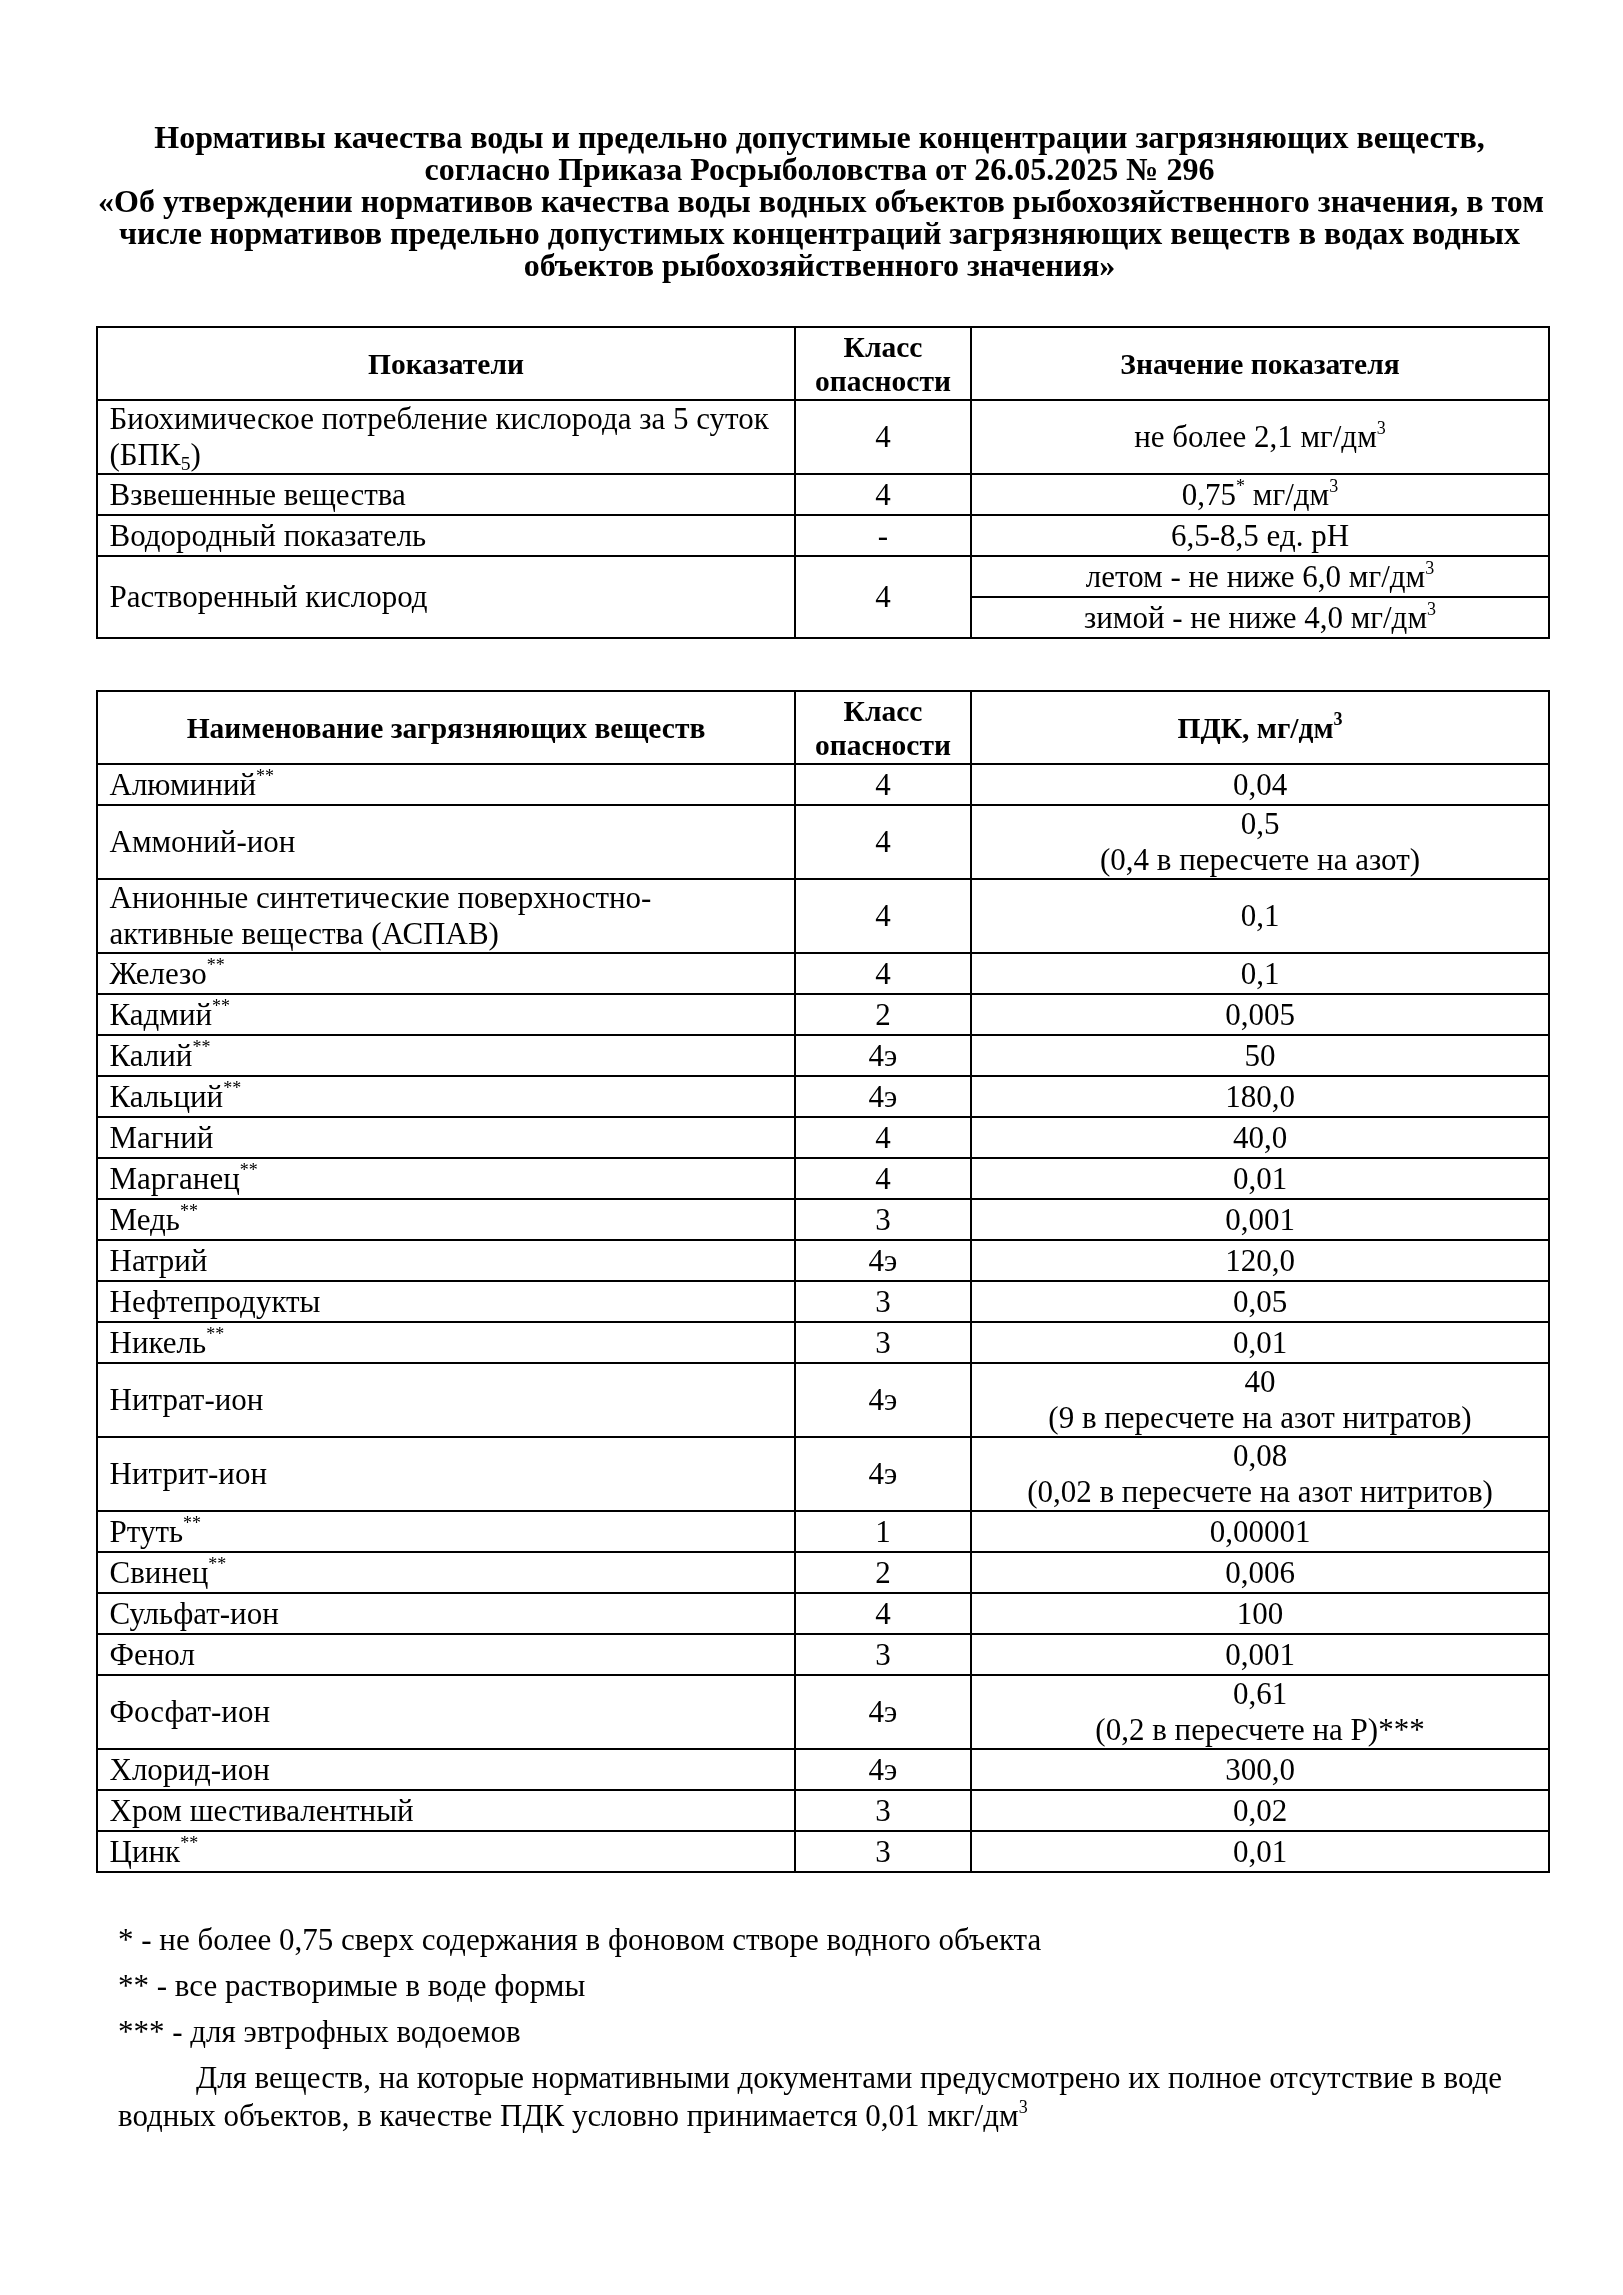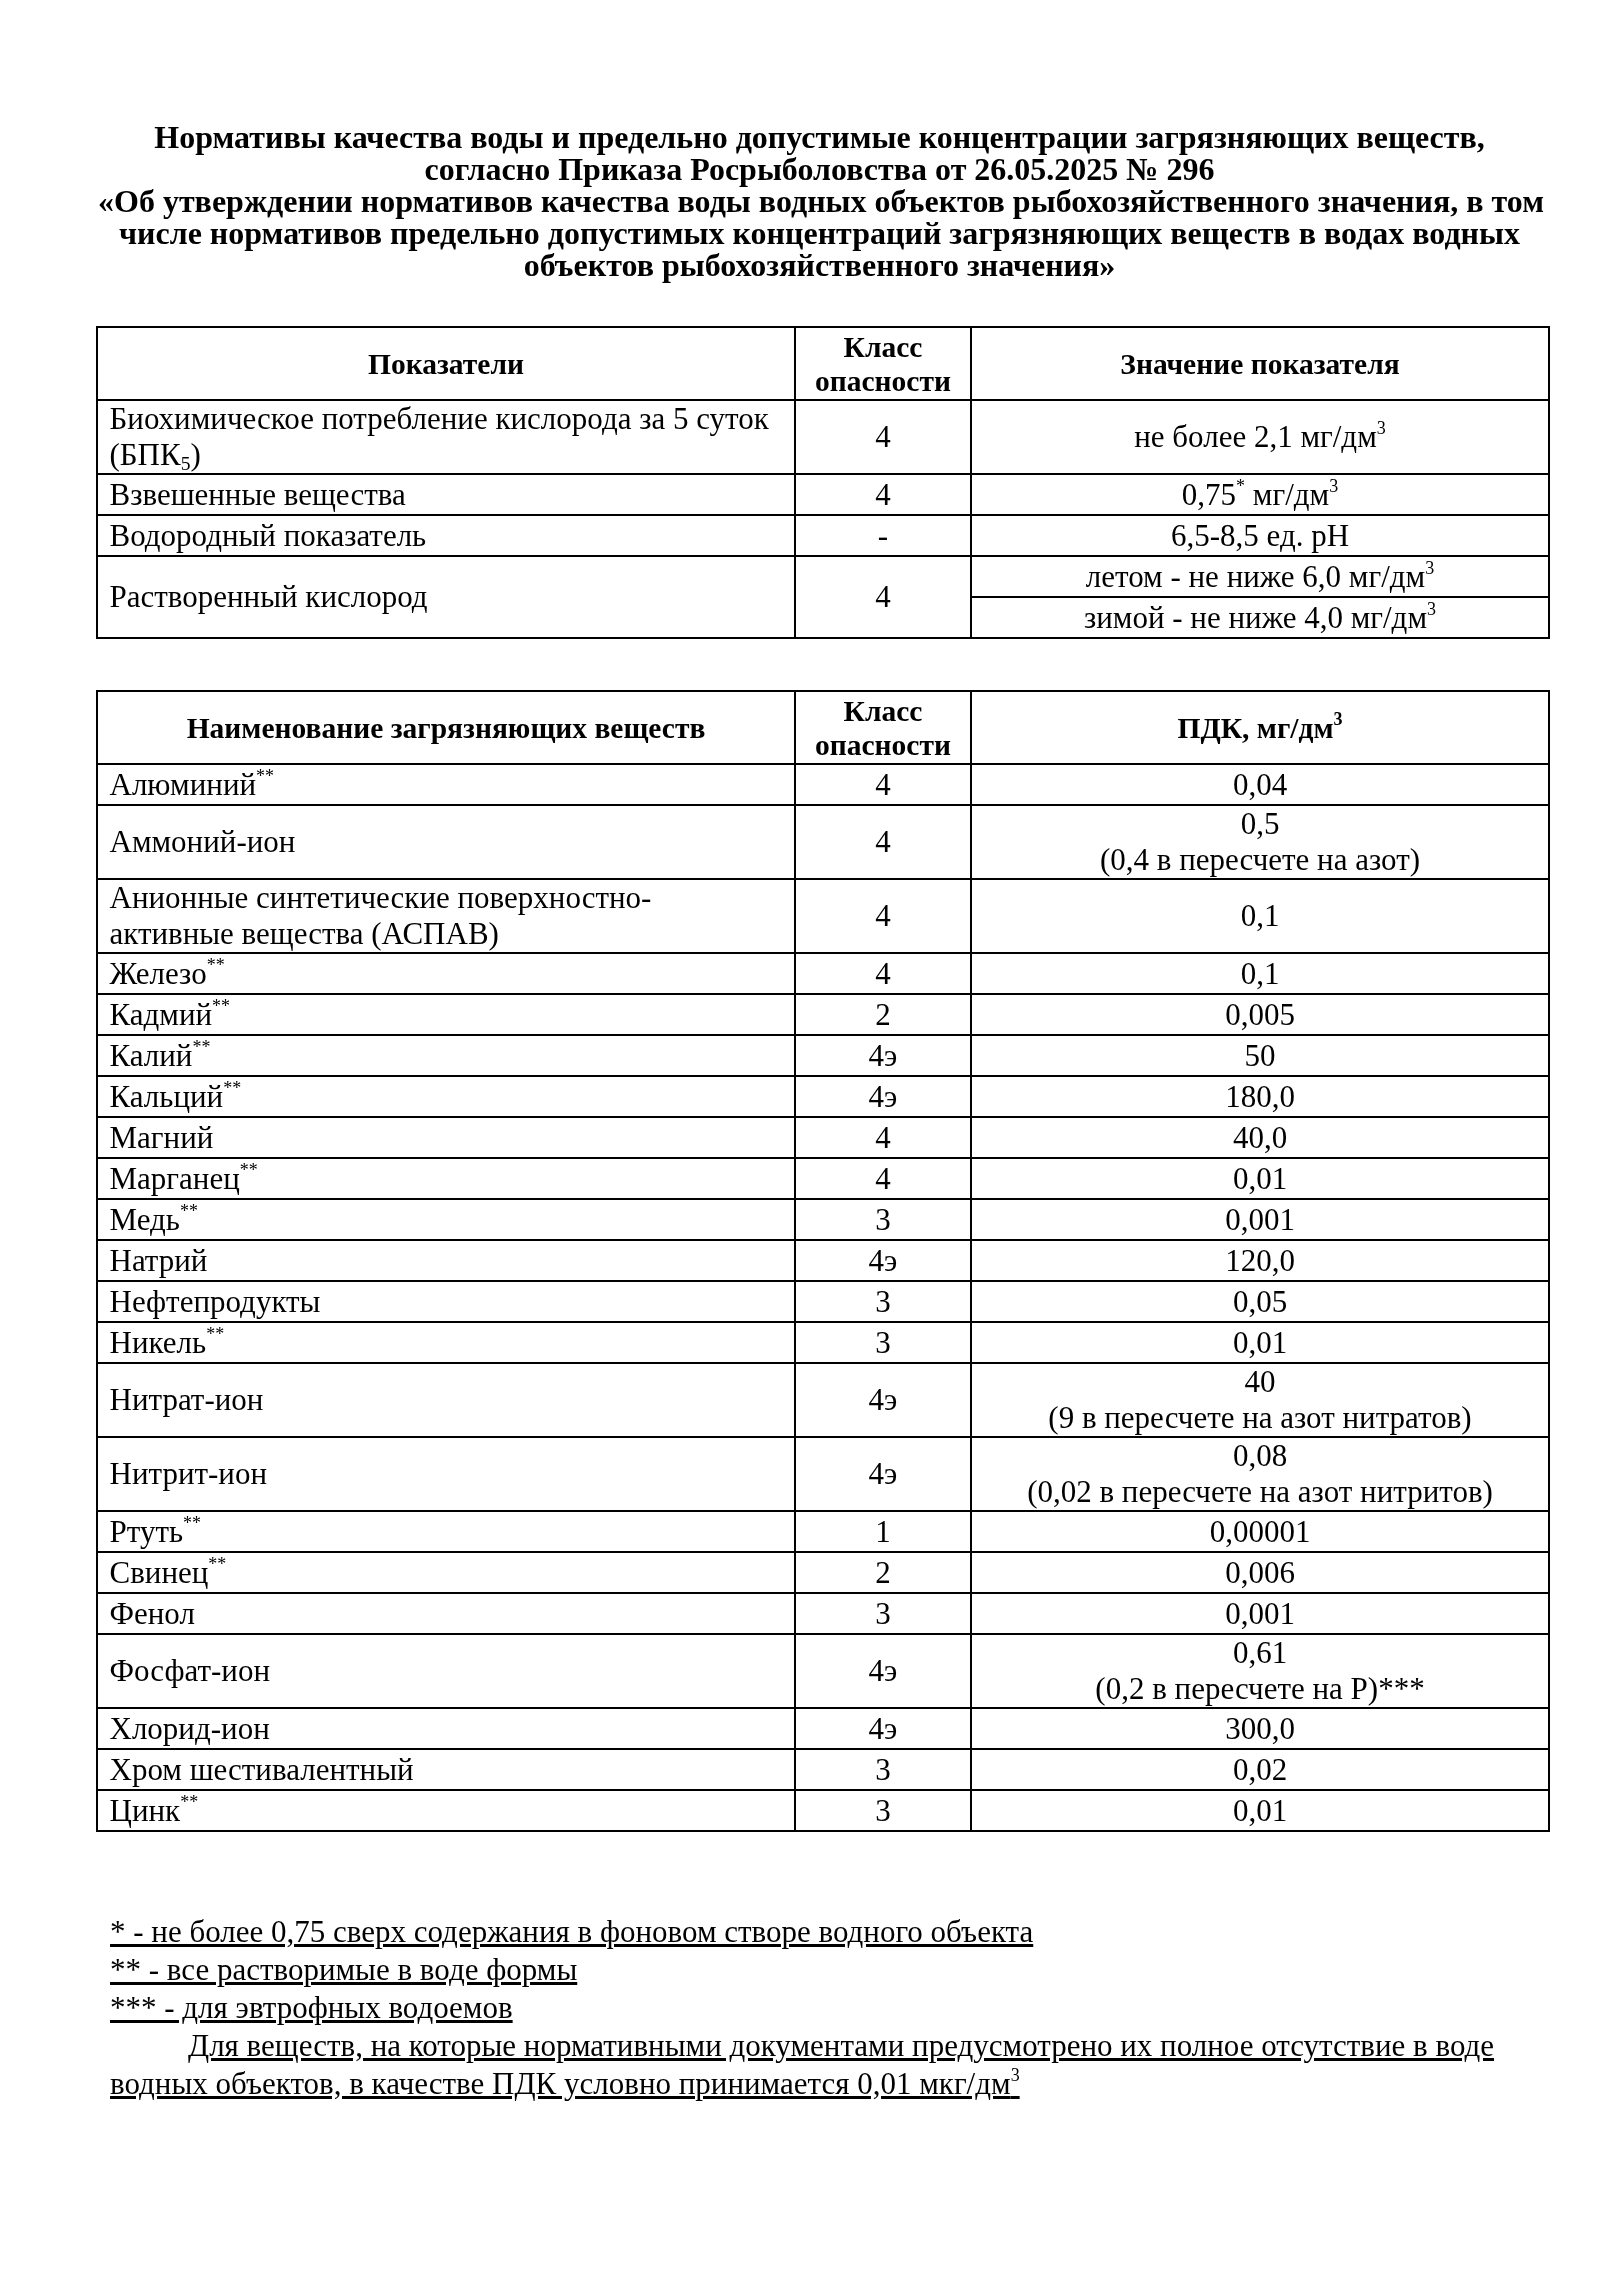--- a/index.html
+++ b/index.html
@@ -30,21 +30,21 @@
   .hdr { height: 73px; border-radius: 19px; }
   .r1 { height: 41px; }
   .r2 { height: 74px; }
   .r3 { height: 41px; }
   sup { font-size: 18px; line-height: 0; vertical-align: 13px; }
   sub { font-size: 19.6px; line-height: 0; vertical-align: -4.9px; }
   .notes {
     position: absolute; left: 110px; top: 1913px; width: 1440px;
     font-size: 31px; line-height: 38px;
   }
-  .notes p { margin: 0; text-decoration: underline; }
+  .notes p { margin: 8px; }
   .notes .indent { text-indent: 78px; }
 </style>
 </head>
 <body>
 
 <div class="title">
   <div>Нормативы качества воды и предельно допустимые концентрации загрязняющих веществ,</div>
   <div>согласно Приказа Росрыболовства от 26.05.2025 № 296</div>
   <div>«Об утверждении нормативов качества воды водных объектов рыбохозяйственного значения, в том</div>
   <div>числе нормативов предельно допустимых концентраций загрязняющих веществ в водах водных</div>
@@ -217,20 +217,27 @@
         </td>
       </tr>
       <tr class="r3">
         <td class="name"><span>Свинец</span><sup>**</sup></td>
         <td class="c c2">2</td>
         <td class="c">
           <div>0,006</div>
         </td>
       </tr>
       <tr class="r3">
+        <td class="name"><span>Сульфат-ион</span></td>
+        <td class="c c2">4</td>
+        <td class="c">
+          <div>100</div>
+        </td>
+      </tr>
+      <tr class="r3">
         <td class="name"><span>Фенол</span></td>
         <td class="c c2">3</td>
         <td class="c">
           <div>0,001</div>
         </td>
       </tr>
       <tr class="r2">
         <td class="name"><span>Фосфат-ион</span></td>
         <td class="c c2">4э</td>
         <td class="c">

